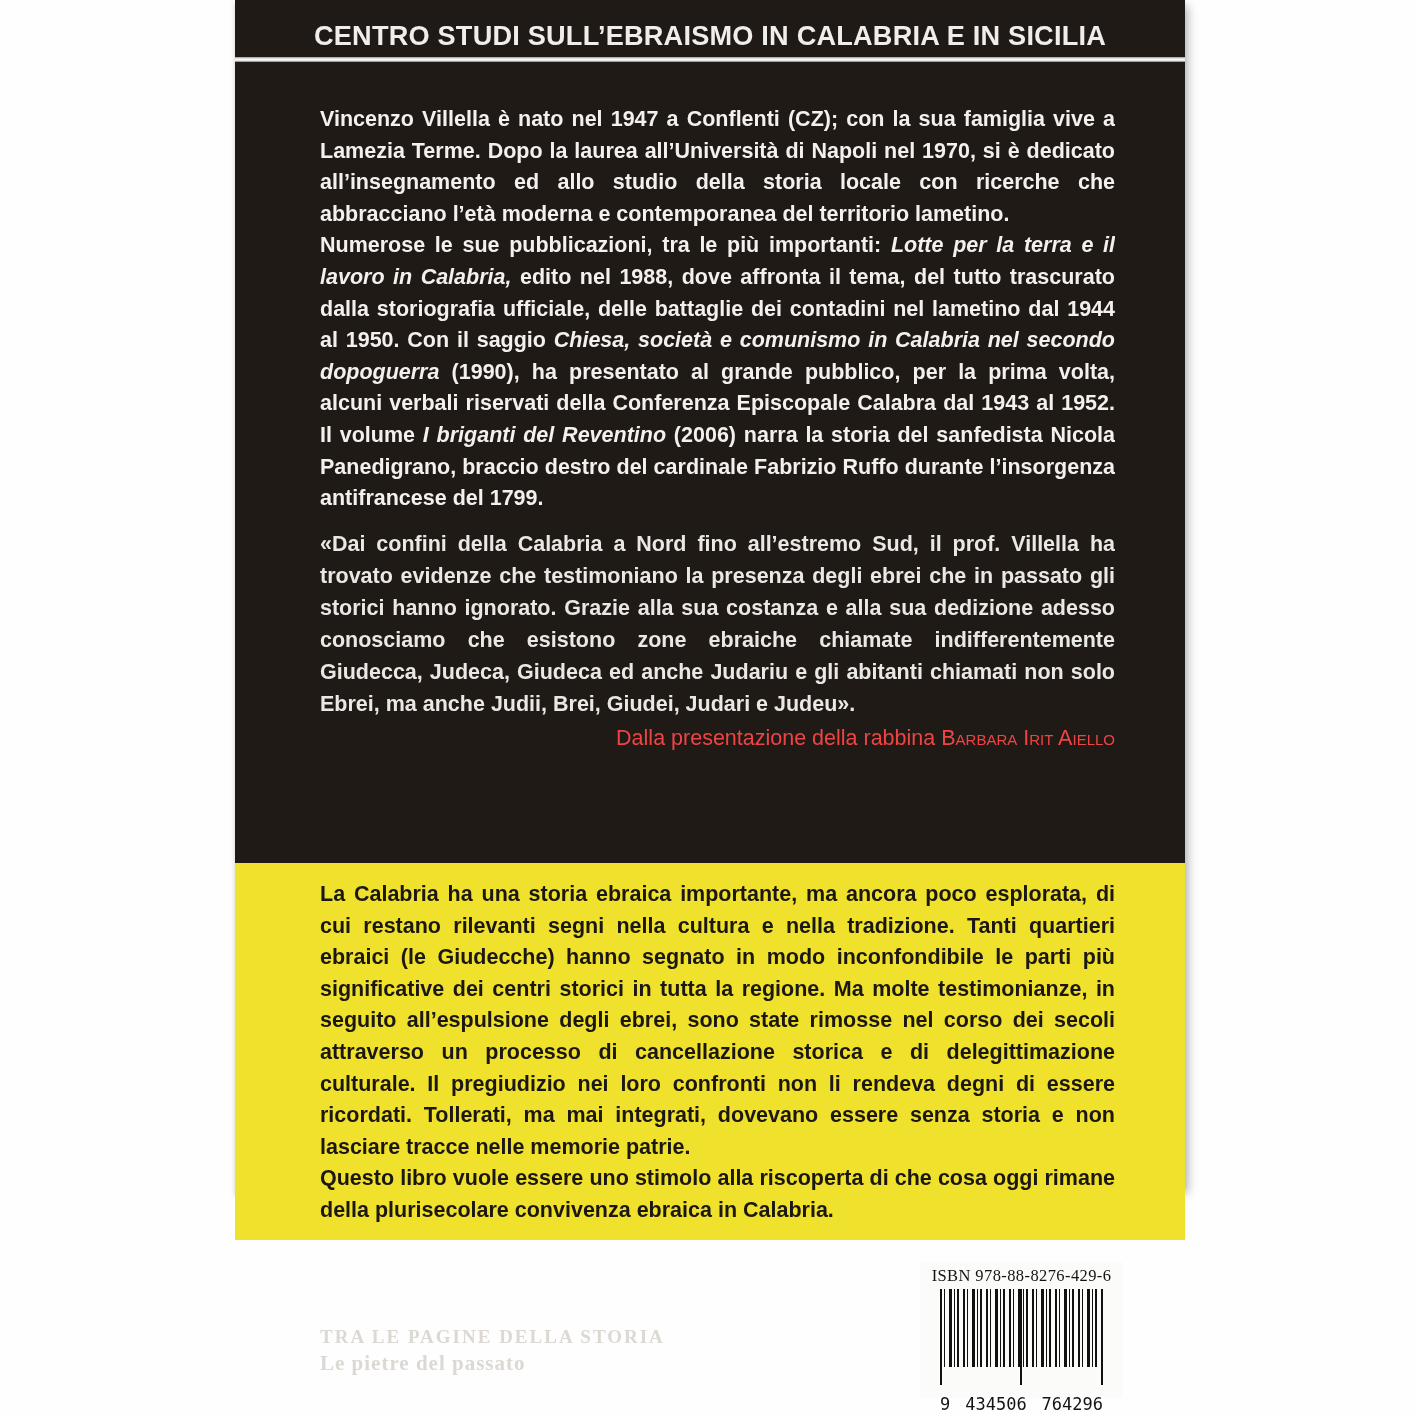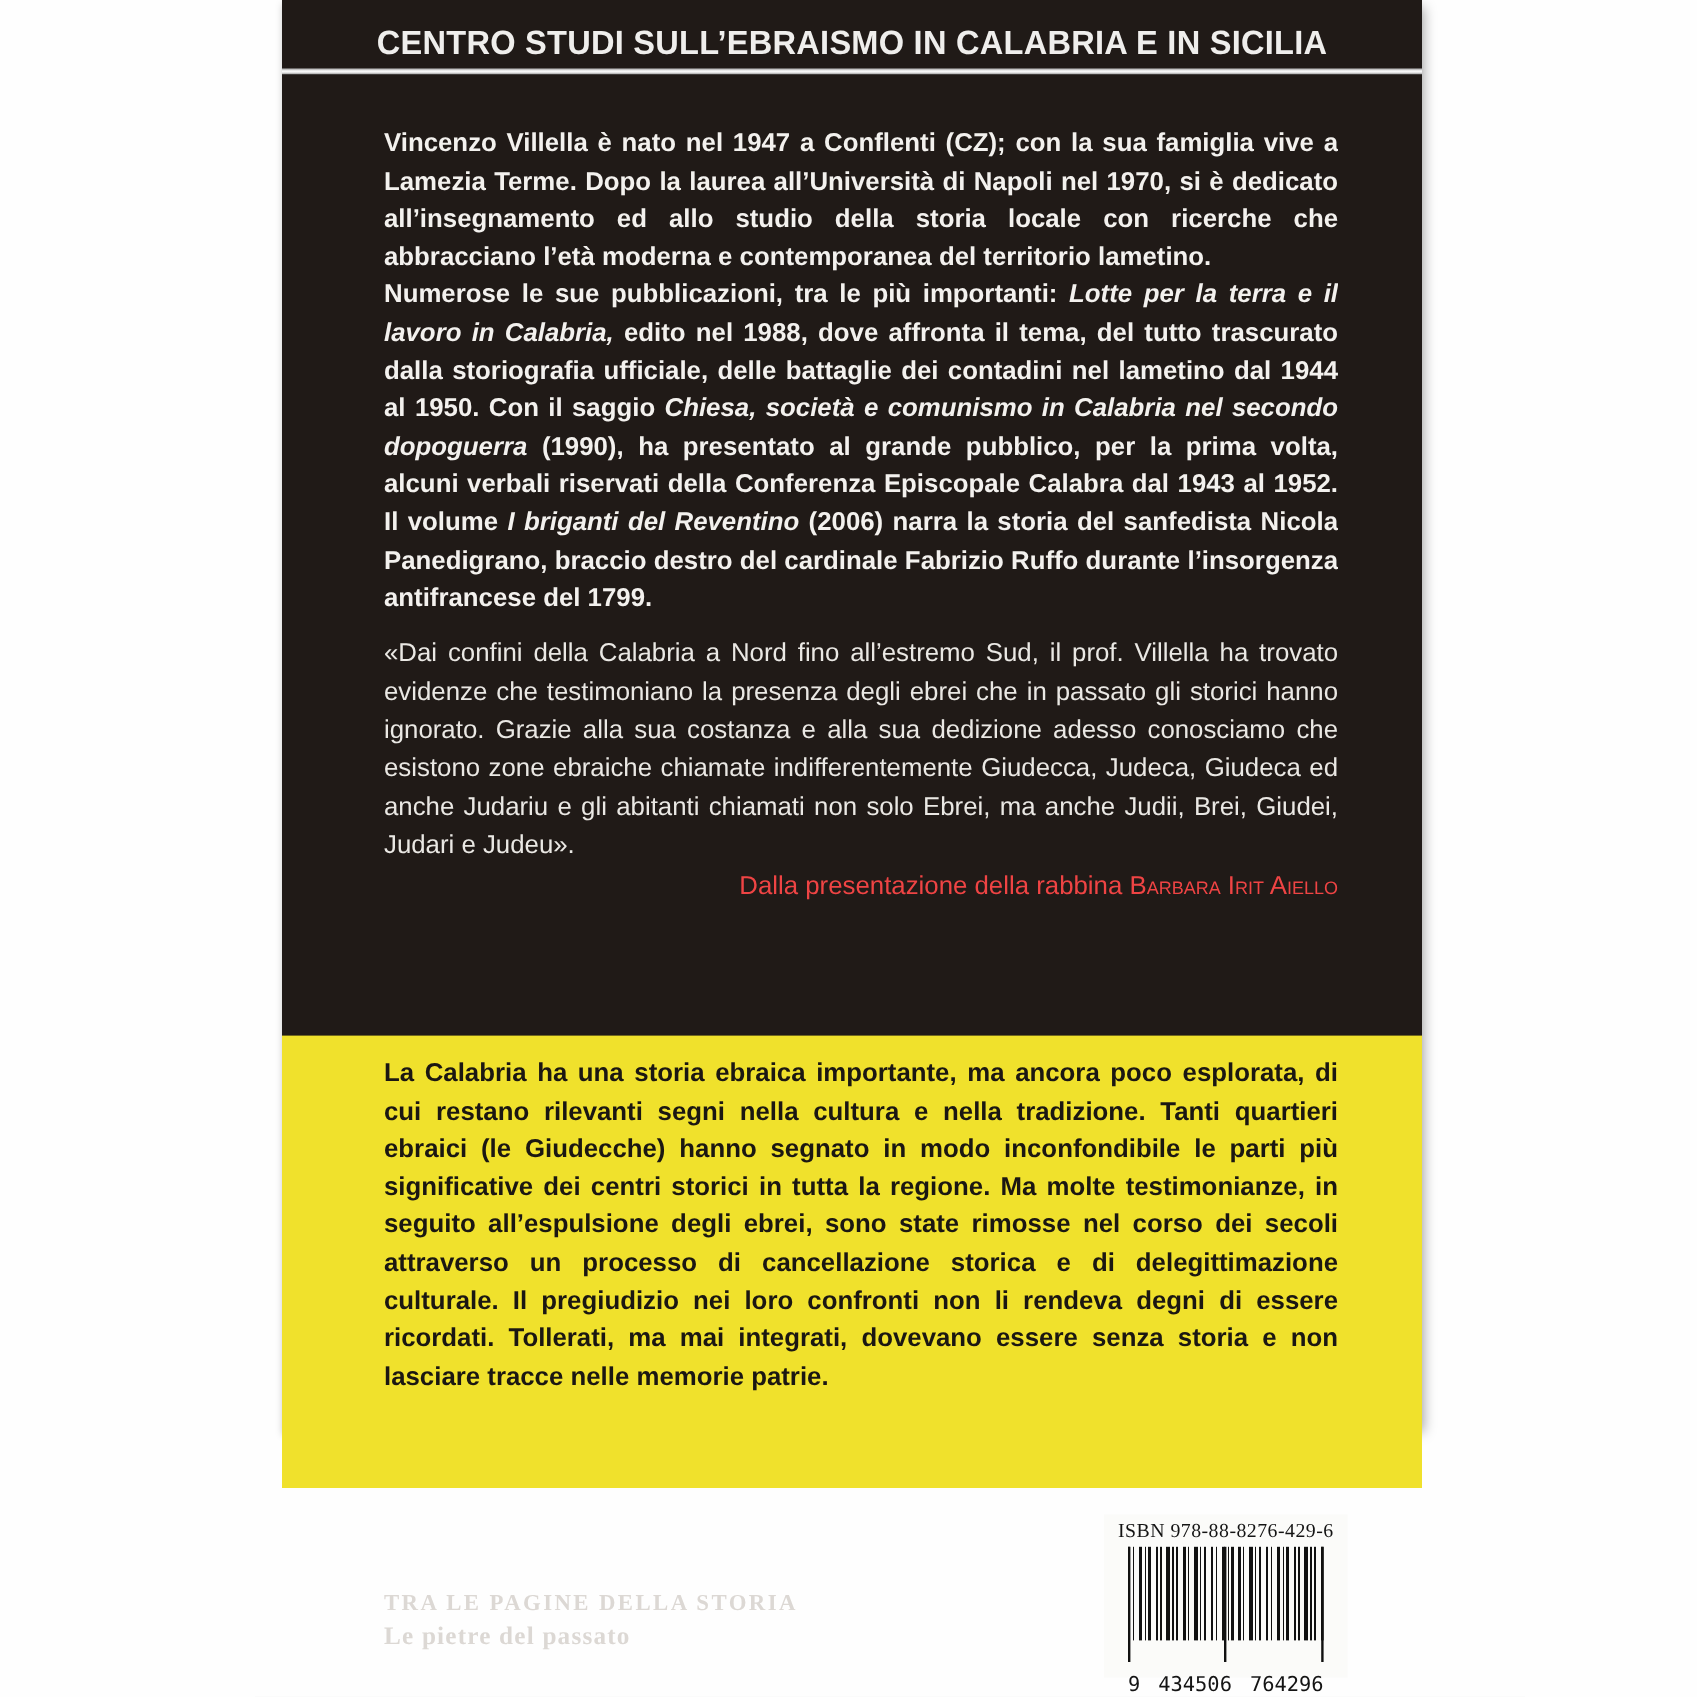--- a/index.html
+++ b/index.html
@@ -66,21 +66,21 @@
     hyphens: auto;
   }
   .quote {
     margin-top: 13px;
   }
   .quote p {
     margin: 0;
     color: #eae8e4;
     font-size: 21.5px;
     line-height: 32px;
-    font-weight: 400;
+    font-weight: 700;
     text-align: justify;
     hyphens: auto;
   }
   .attribution {
     margin-top: 2px;
     color: #ef4444;
     font-size: 21.5px;
     line-height: 32px;
     font-weight: 400;
     text-align: right;
@@ -208,20 +208,21 @@
         <p><span>Numerose le sue pubblicazioni, tra le più importanti: </span><span style="font-style: italic;">Lotte per la terra e il lavoro in Calabria,</span><span> edito nel 1988, dove affronta il tema, del tutto trascurato dalla storiografia ufficiale, delle battaglie dei contadini nel lametino dal 1944 al 1950. Con il saggio </span><span style="font-style: italic;">Chiesa, società e comunismo in Calabria nel secondo dopoguerra</span><span> (1990), ha presentato al grande pubblico, per la prima volta, alcuni verbali riservati della Conferenza Episcopale Calabra dal 1943 al 1952. Il volume </span><span style="font-style: italic;">I briganti del Reventino</span><span> (2006) narra la storia del sanfedista Nicola Panedigrano, braccio destro del cardinale Fabrizio Ruffo durante l’insorgenza antifrancese del 1799.</span></p>
       </div>
       <div class="quote">
         <p>«Dai confini della Calabria a Nord fino all’estremo Sud, il prof. Villella ha trovato evidenze che testimoniano la presenza degli ebrei che in passato gli storici hanno ignorato. Grazie alla sua costanza e alla sua dedizione adesso conosciamo che esistono zone ebraiche chiamate indifferentemente Giudecca, Judeca, Giudeca ed anche Judariu e gli abitanti chiamati non solo Ebrei, ma anche Judii, Brei, Giudei, Judari e Judeu».</p>
         <div class="attribution"><span>Dalla presentazione della rabbina </span><span class="smallcaps">Barbara Irit Aiello</span></div>
       </div>
     </div>
 
     <div class="yellow-band">
       <p>La Calabria ha una storia ebraica importante, ma ancora poco esplorata, di cui restano rilevanti segni nella cultura e nella tradizione. Tanti quartieri ebraici (le Giudecche) hanno segnato in modo inconfondibile le parti più significative dei centri storici in tutta la regione. Ma molte testimonianze, in seguito all’espulsione degli ebrei, sono state rimosse nel corso dei secoli attraverso un processo di cancellazione storica e di delegittimazione culturale. Il pregiudizio nei loro confronti non li rendeva degni di essere ricordati. Tollerati, ma mai integrati, dovevano essere senza storia e non lasciare tracce nelle memorie patrie.</p>
+      <p>Questo libro vuole essere uno stimolo alla riscoperta di che cosa oggi rimane della plurisecolare convivenza ebraica in Calabria.</p>
     </div>
 
     <div class="series-line1">TRA LE PAGINE DELLA STORIA</div>
     <div class="series-line2">Le pietre del passato</div>
 
     <div class="barcode-box">
       <div class="isbn-label">ISBN 978-88-8276-429-6</div>
       <div class="bars-wrap">
         <div class="bars"></div>
         <div class="guard g1"></div>

